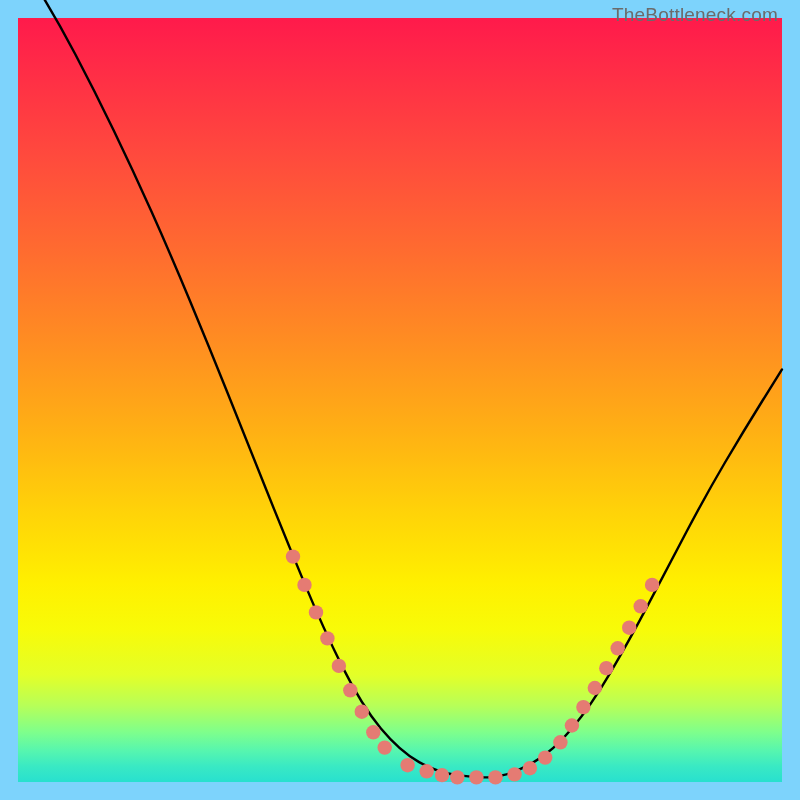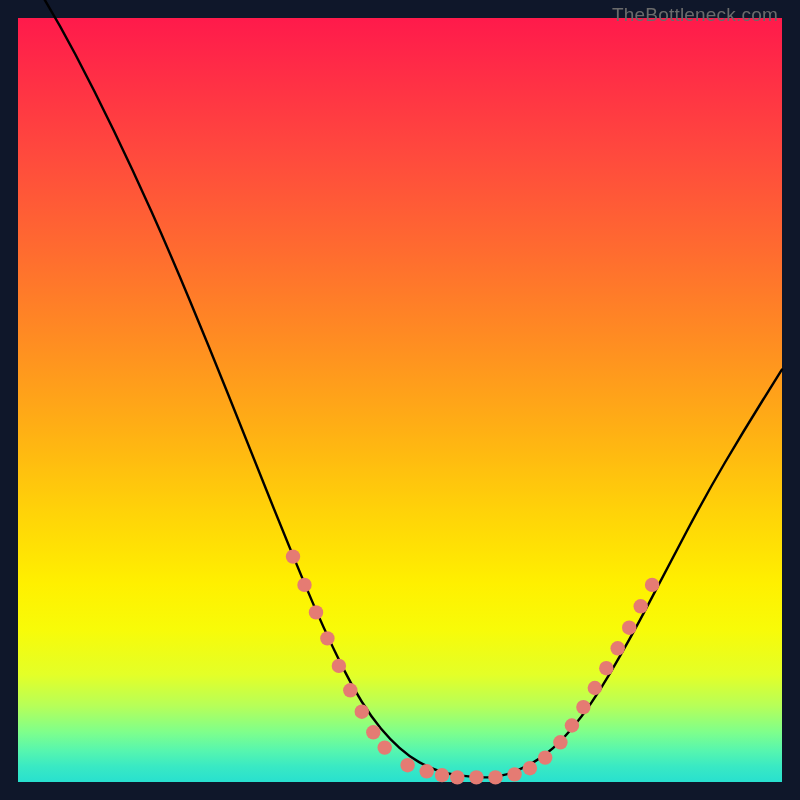--- a/index.html
+++ b/index.html
@@ -8,21 +8,21 @@
     width: 800px;
     height: 800px;
     background: #000;
     overflow: hidden;
     font-family: Arial, Helvetica, sans-serif;
   }
   .frame {
     position: relative;
     width: 800px;
     height: 800px;
-    background: #0f172a;
+    background: #7dd3fc;
   }
   .plot-area {
     position: absolute;
     left: 18px;
     top: 18px;
     width: 764px;
     height: 764px;
     
     background: linear-gradient(
       to bottom,

